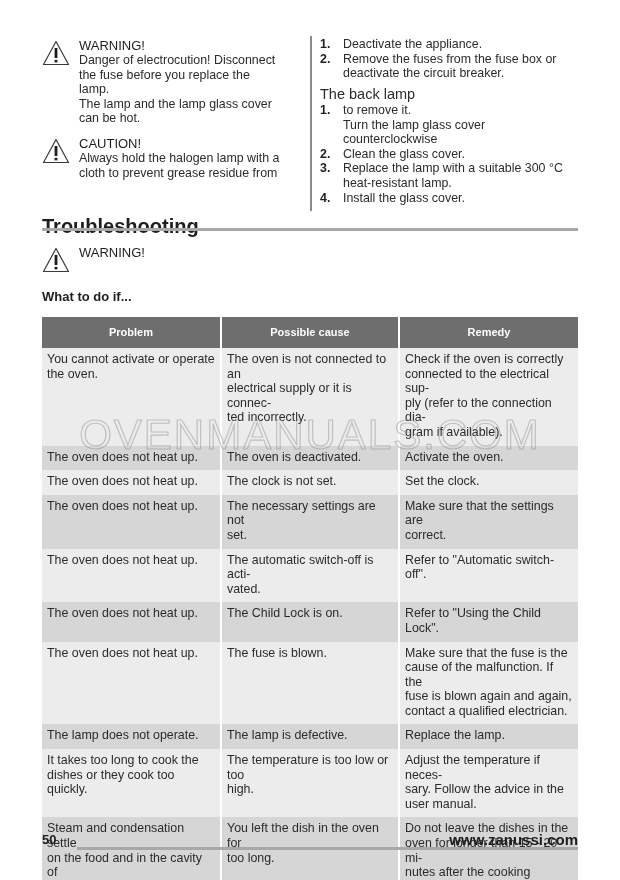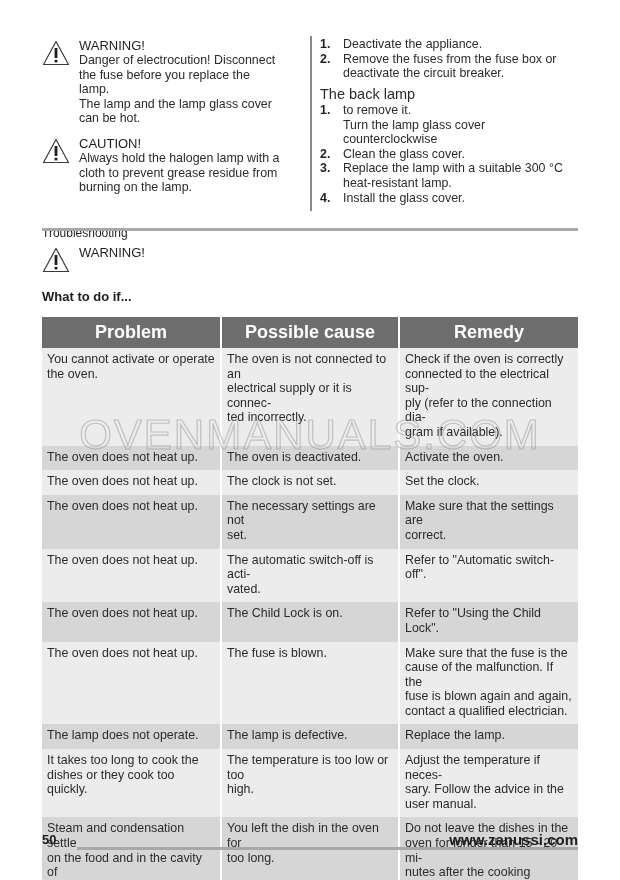--- a/index.html
+++ b/index.html
@@ -21,32 +21,32 @@
     .warn .text { color: #2b2b2b; }
 
     .vdivider { position: absolute; left: 310px; top: 36px; width: 1.5px; height: 175px; background: #8a8a8a; }
 
     
     .steps { position: absolute; left: 320px; width: 260px; list-style: none; }
     .steps li { position: relative; padding-left: 23px; }
     .steps .num { position: absolute; left: 0; top: 0; font-weight: bold; color: #1e1e1e; }
     .sub-heading { position: absolute; left: 320px; top: 86px; font-size: 14.5px; line-height: 17px; color: #2b2b2b; }
 
-    .section-title { position: absolute; left: 42px; top: 222px; font-weight: normal; font-size: 12px; line-height: 22px; color: #1e1e1e; }
+    .section-title { position: absolute; left: 42px; top: 215px; font-weight: bold; font-size: 20px; line-height: 22px; color: #1e1e1e; }
     .section-rule { position: absolute; left: 42px; top: 228px; width: 536px; height: 3px; background: #a8a8a8; }
 
     .what-title { position: absolute; left: 42px; top: 289px; font-weight: bold; font-size: 13px; line-height: 15px; color: #1e1e1e; }
 
     
     .tbl { position: absolute; left: 42px; top: 317px; width: 536px; border-collapse: collapse; table-layout: fixed; }
     .tbl col.c1 { width: 179px; }
     .tbl col.c2 { width: 178px; }
     .tbl col.c3 { width: 179px; }
     .tbl th {
-      background: #6e6e6e; color: #ffffff; font-weight: bold; font-size: 18px;
+      background: #6e6e6e; color: #ffffff; font-weight: bold; font-size: 11px;
       height: 31px; text-align: center; vertical-align: middle;
       border-right: 2px solid #ffffff;
     }
     .tbl th:last-child { border-right: none; }
     .tbl td {
       vertical-align: top; padding: 4px 5px 6px 5px;
       border-right: 2px solid #ffffff;
       color: #2b2b2b;
     }
     .tbl td:last-child { border-right: none; }
@@ -96,21 +96,20 @@
 
 <div class="warn" style="top:136px;">
   <svg class="icon">
       <use href="#warn-tri"></use>
     </svg>
   <div class="body">
     <div class="title">CAUTION!</div>
     <div class="text">
       <div>Always hold the halogen lamp with a</div>
       <div>cloth to prevent grease residue from</div>
-      <div>burning on the lamp.</div>
     </div>
   </div>
 </div>
 
 <div class="vdivider"></div>
 
 <ol class="steps" style="top:37px;">
   <li>
     <span class="num">1.</span>
     <div>Deactivate the appliance.</div>

